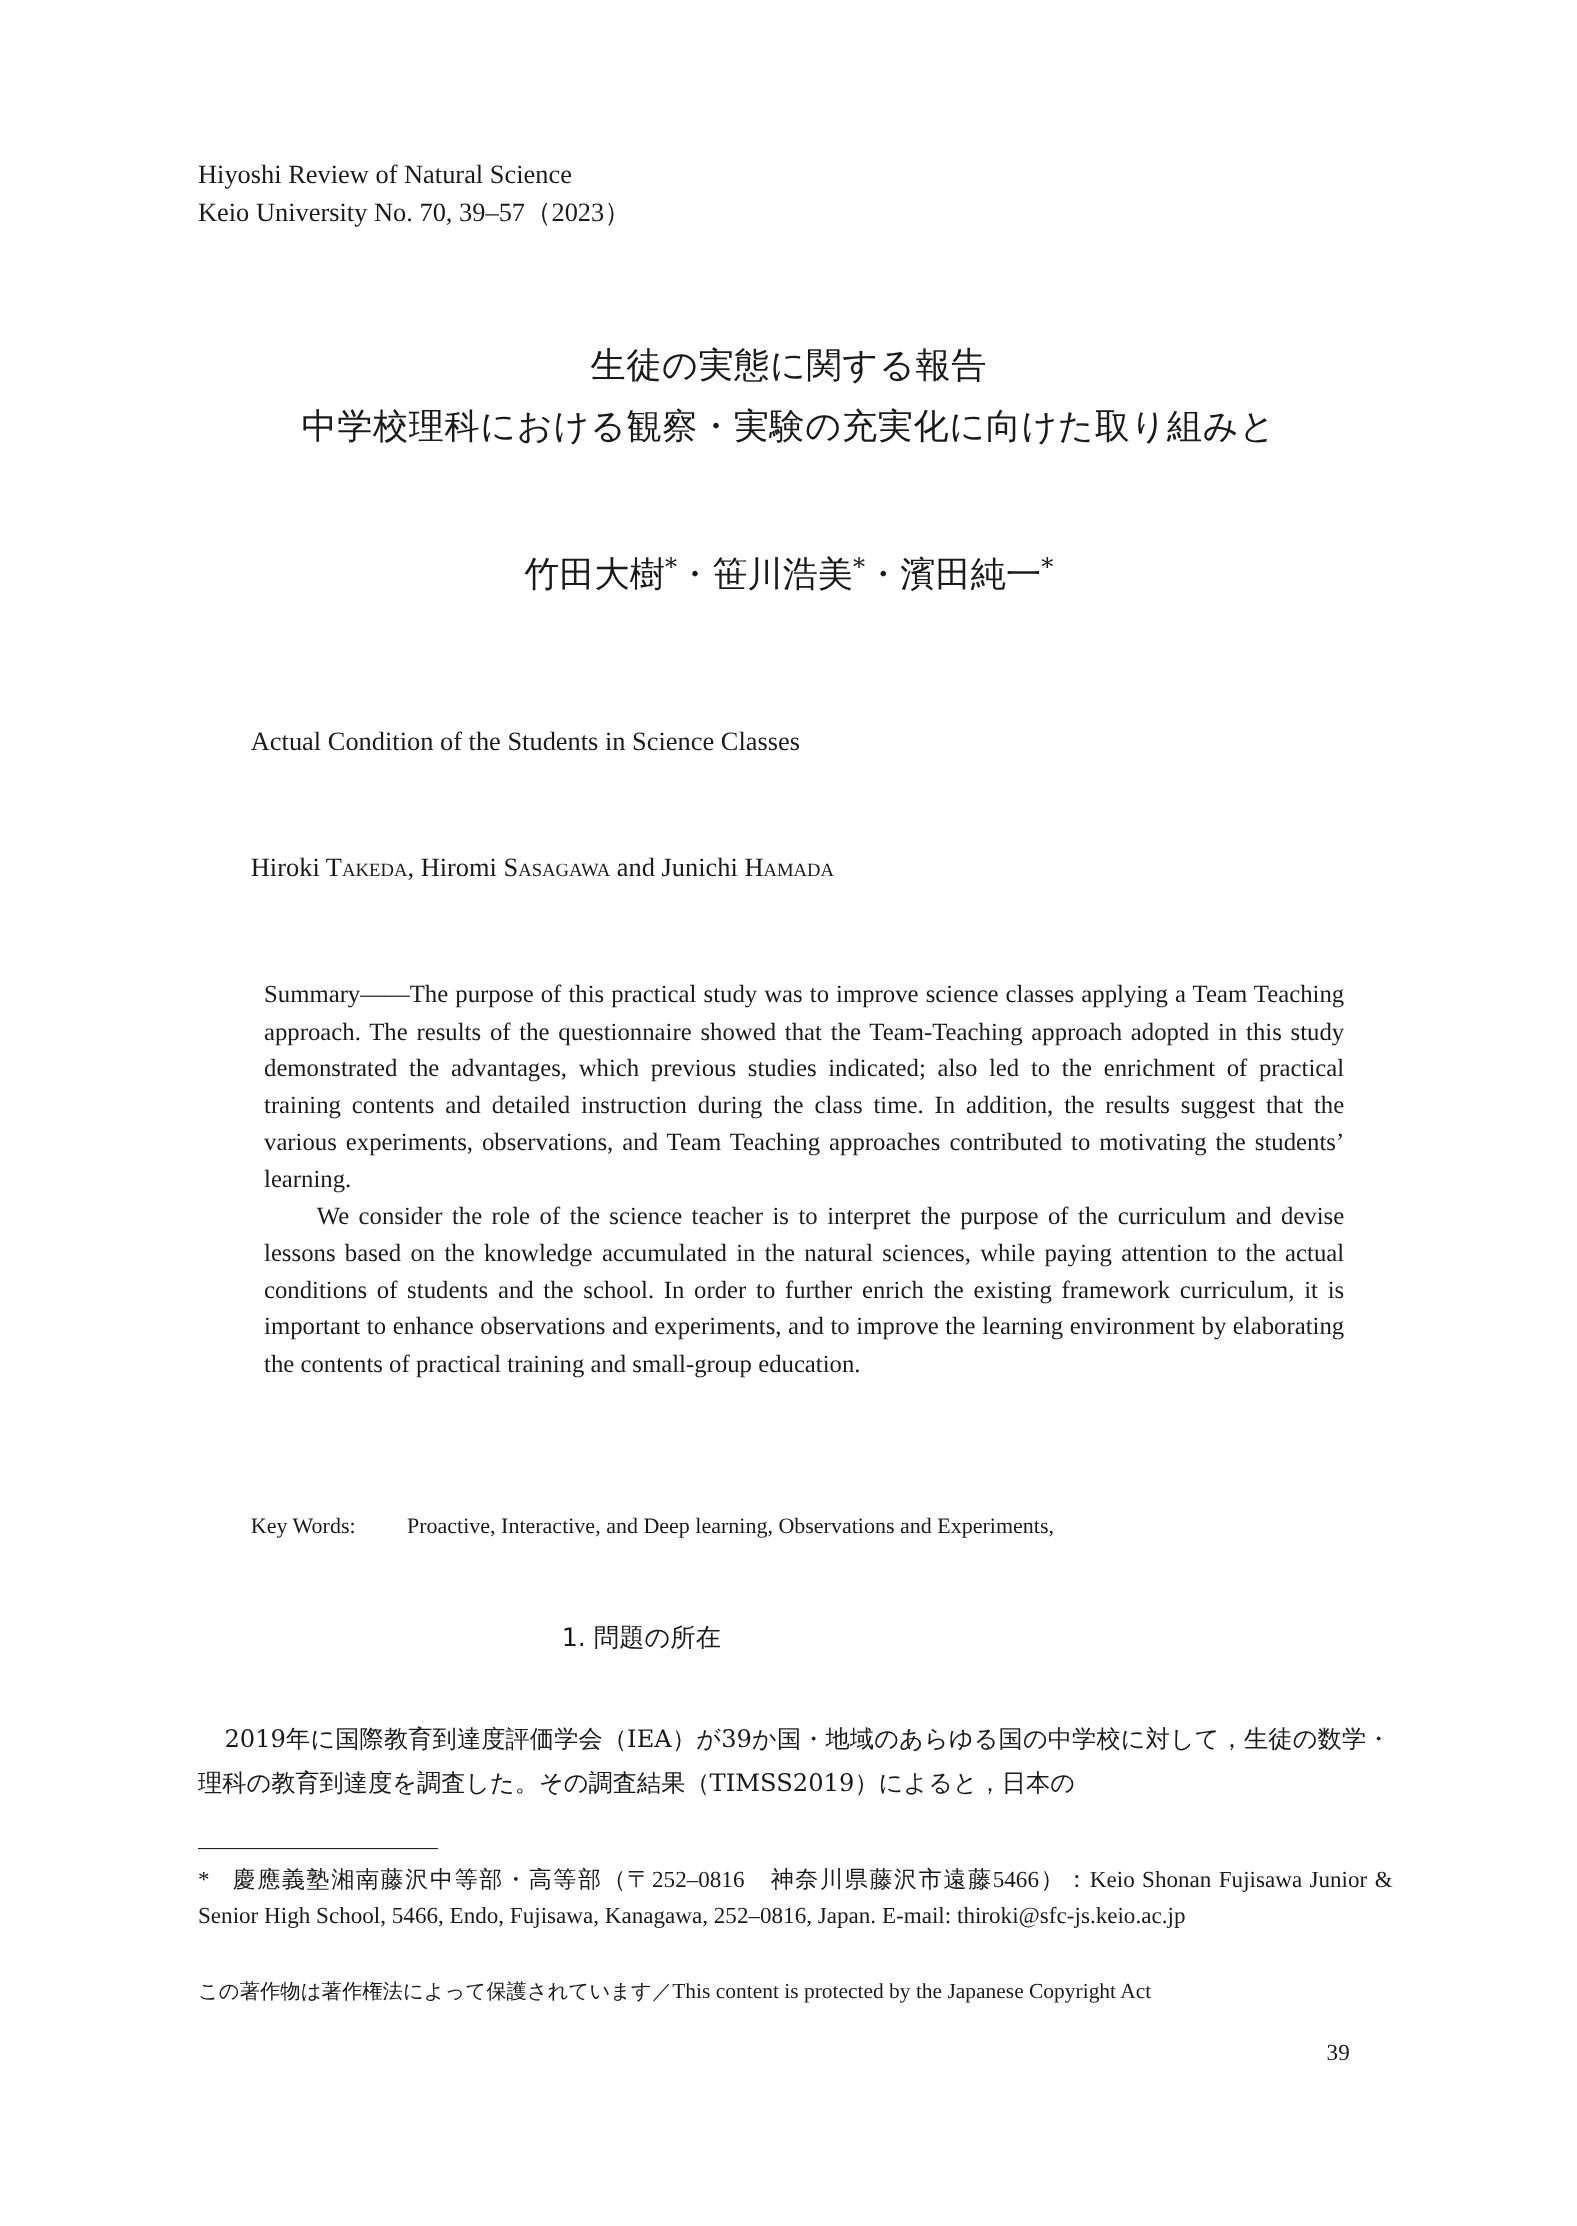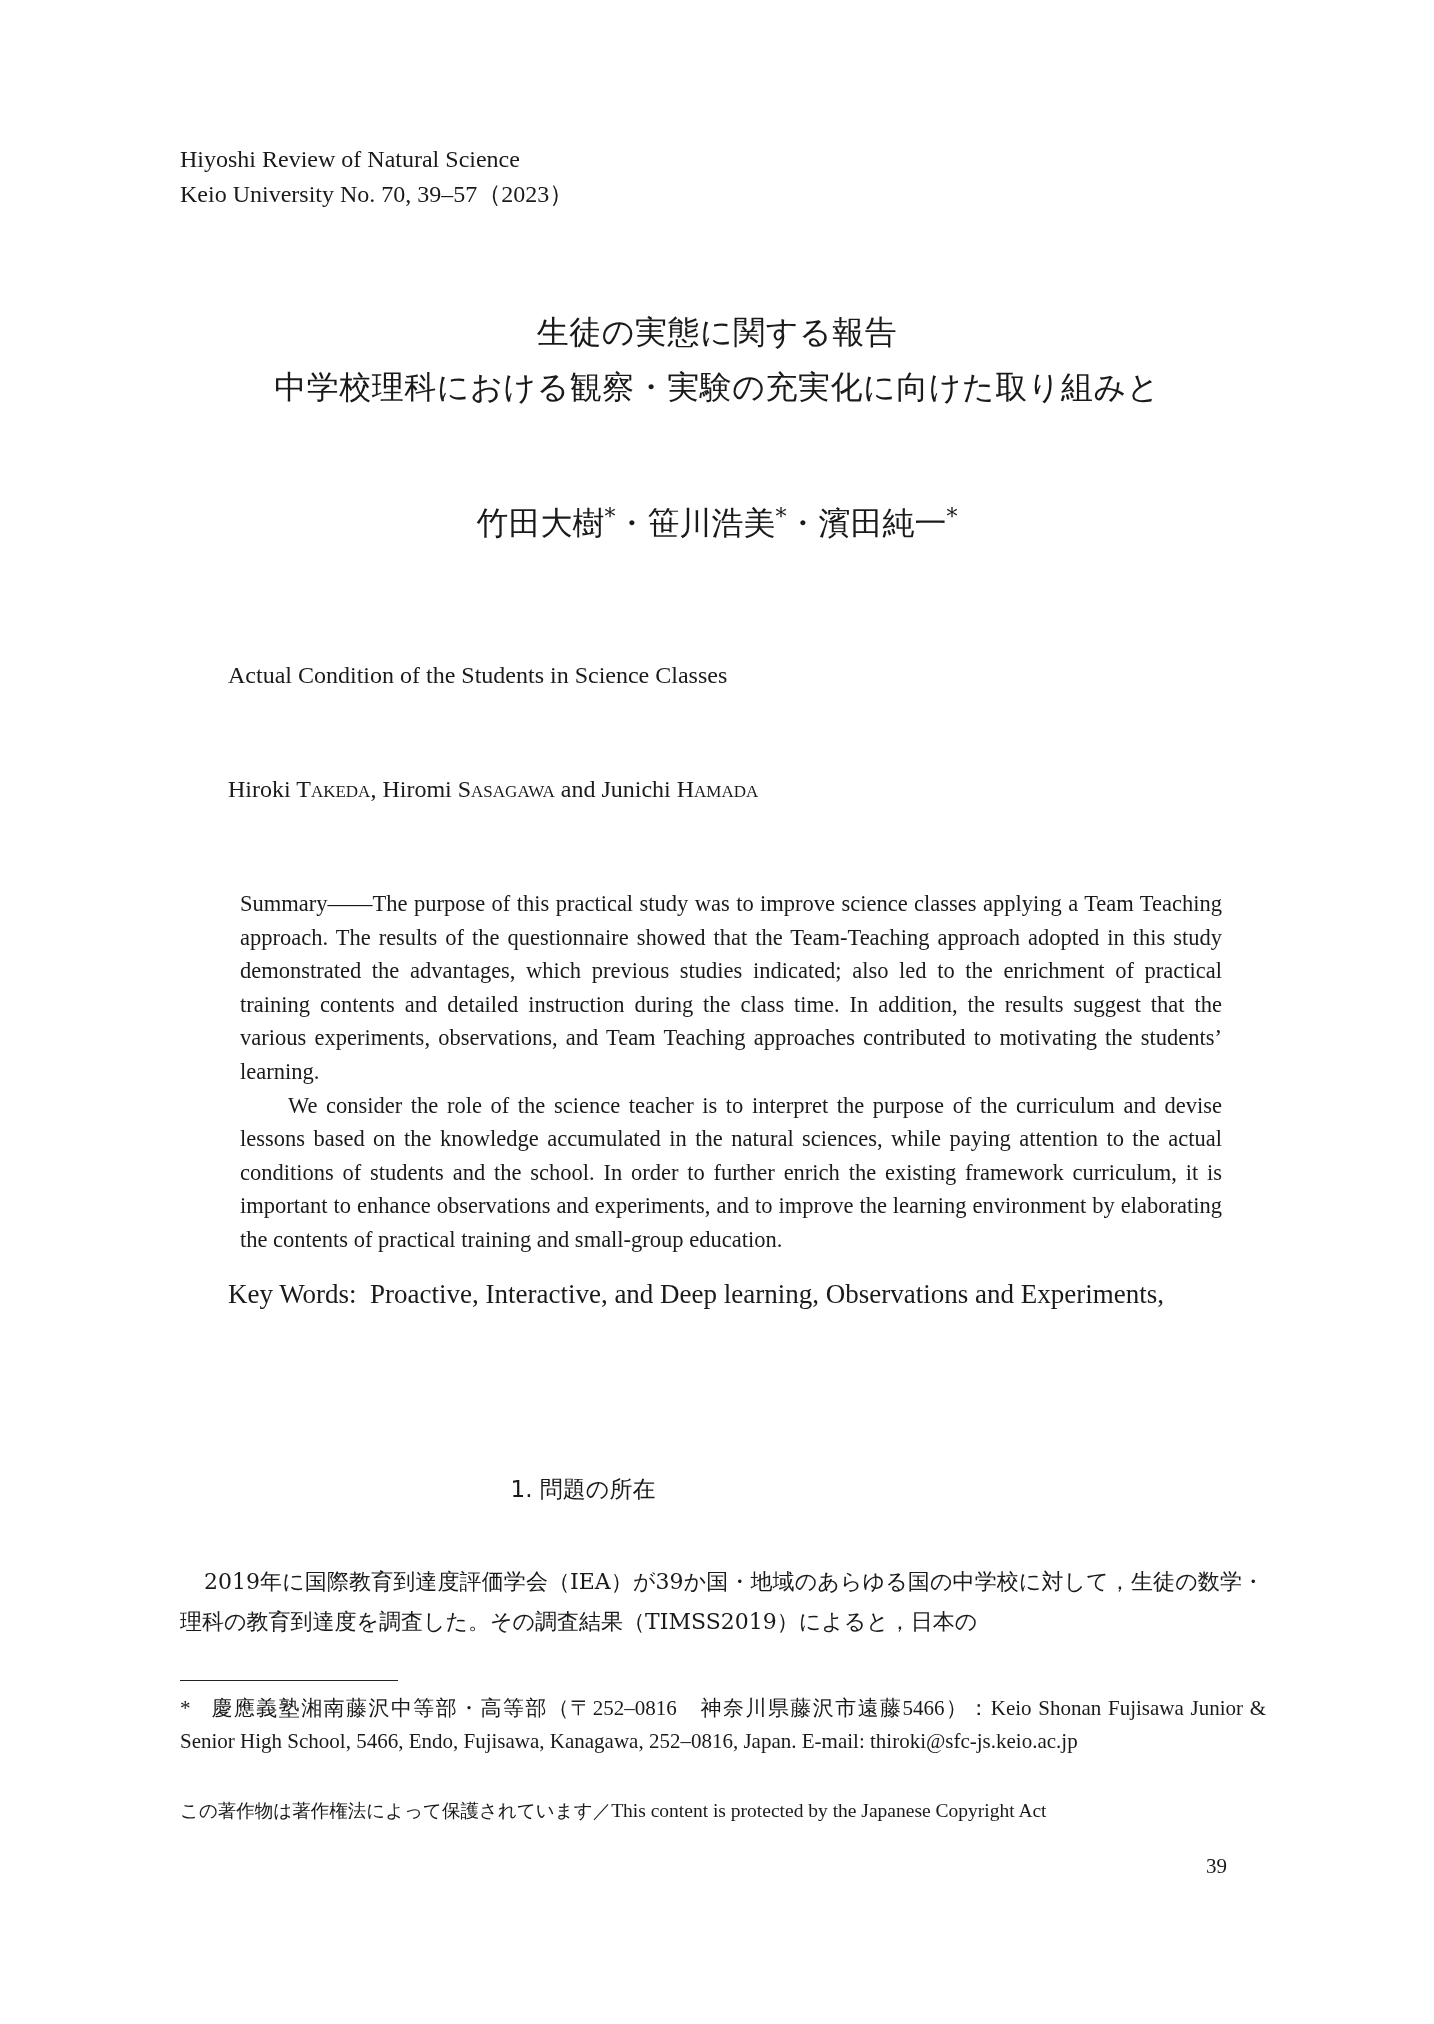--- a/index.html
+++ b/index.html
@@ -11,21 +11,21 @@
               font-family: "DejaVu Sans", sans-serif; font-size: 32px; line-height: 55px; font-weight: normal; margin: 0; letter-spacing: 0.5px; }
   .jp-authors { left: 0; width: 1434px; top: 495px; text-align: center;
                 font-family: "DejaVu Serif", serif; font-size: 32px; line-height: 44px; }
   .jp-authors sup { font-size: 22px; vertical-align: 10px; }
   .en-title { left: 228px; top: 652px; font-size: 24px; line-height: 46px; margin: 0; font-weight: normal; }
   .en-authors { left: 228px; top: 772px; font-size: 24px; line-height: 34px; }
   .sc { font-variant: small-caps; }
   .abstract { left: 228px; width: 982px; top: 887px; font-size: 22.5px; line-height: 33.6px; text-align: justify; margin-left: 12px; }
   .abstract p { margin: 0; }
   .abstract p.indent { text-indent: 48px; }
-  .keywords { left: 228px; width: 990px; top: 1278px; font-size: 27px; line-height: 33.6px; }
+  .keywords { left: 228px; width: 990px; top: 1372px; font-size: 20px; line-height: 33.6px; }
   .keywords .kw-label { display: inline-block; width: 142px; }
   .keywords .kw-line2 { padding-left: 142px; }
   .section { left: 0; width: 1166px; top: 1472px; text-align: center; font-family: "DejaVu Sans", sans-serif; font-size: 23px; line-height: 34px; margin: 0; font-weight: normal; }
   .body-text { left: 180px; width: 1084px; top: 1562px; font-family: "DejaVu Serif", serif; font-size: 22px; line-height: 40px; text-align: justify; }
   .body-text p { margin: 0; text-indent: 24px; }
   .rule { left: 180px; top: 1680px; width: 218px; height: 0; border-top: 1.5px solid #222; }
   .footnote { left: 180px; width: 1086px; top: 1692px; font-size: 21px; line-height: 33px; text-align: justify; }
   .footnote .mark { display: inline-block; width: 30px; }
   .copyright { left: 180px; top: 1798px; font-size: 18.5px; line-height: 26px; font-family: "DejaVu Serif", serif; }
   .copyright .en { font-family: "Liberation Serif", serif; font-size: 19.5px; }

